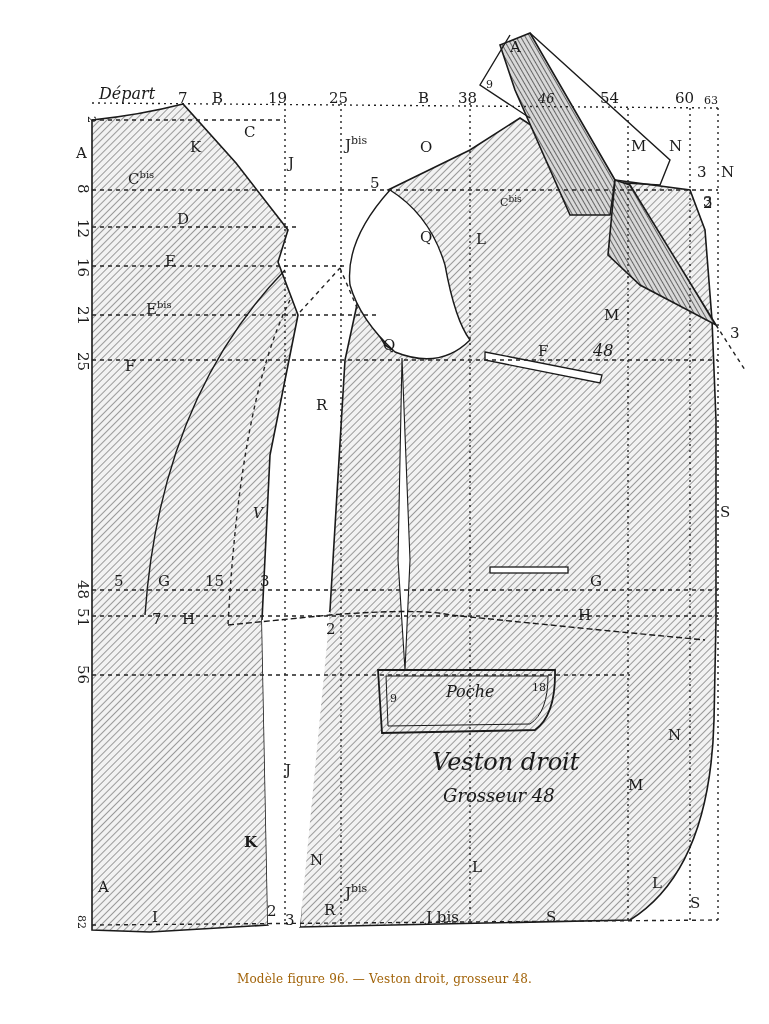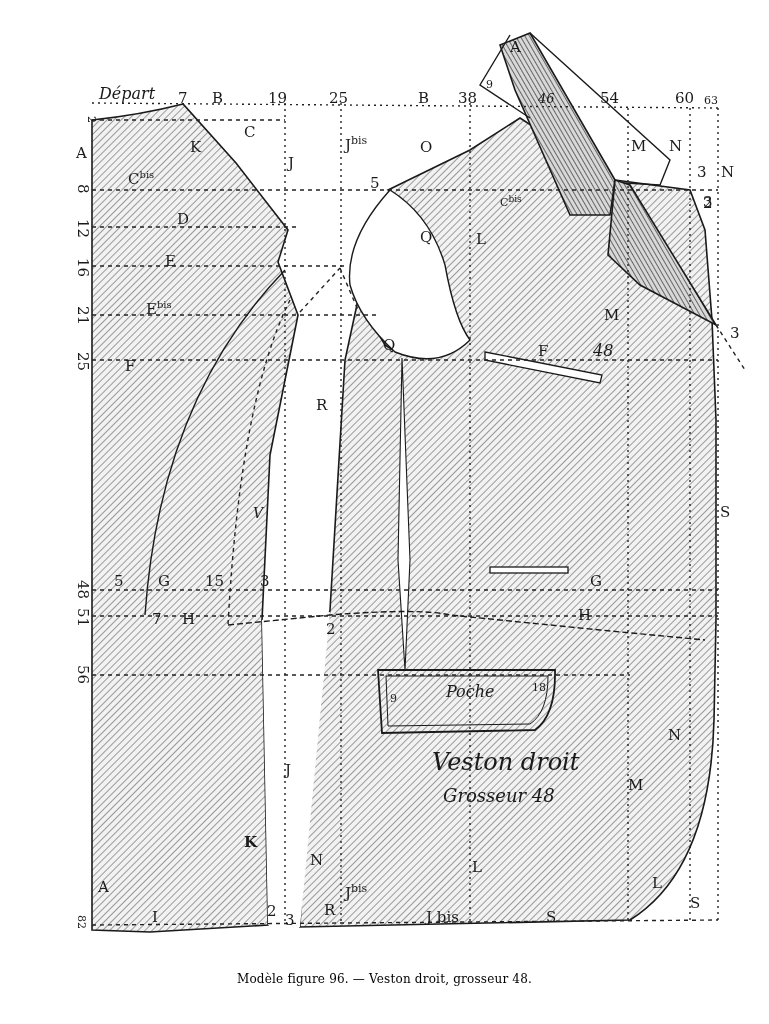--- a/index.html
+++ b/index.html
@@ -1,21 +1,21 @@
 <!DOCTYPE html>
 <html><head>
 <meta charset="utf-8">
 <style>
   html, body { margin:0; padding:0; background:#ffffff; }
   body { width:769px; height:1024px; position:relative; overflow:hidden; font-family:"DejaVu Serif", serif; }
   #figure { position:absolute; left:0; top:0; width:769px; height:1024px; }
   .lbl { font-family:"DejaVu Serif", serif; font-size:15px; fill:#1a1a1a; }
   .lbl-sm { font-family:"DejaVu Serif", serif; font-size:11px; fill:#1a1a1a; }
   .lbl-it { font-family:"DejaVu Serif", serif; font-style:italic; fill:#1a1a1a; }
-  .caption { position:absolute; left:0; width:769px; top:972px; text-align:center; font-family:"DejaVu Serif", serif; font-size:12px; color:#000000; letter-spacing:0.2px; }
+  .caption { position:absolute; left:0; width:769px; top:972px; text-align:center; font-family:"DejaVu Serif", serif; font-size:12px; color:#a16207; letter-spacing:0.2px; }
   .guide { stroke:#222; stroke-width:1.4; stroke-dasharray:4 4; fill:none; }
   .guide-dot { stroke:#222; stroke-width:1.4; stroke-dasharray:2 4; fill:none; }
   .outline { stroke:#1a1a1a; stroke-width:1.6; fill:url(#hatch); }
   .outline-dark { stroke:#1a1a1a; stroke-width:1.6; fill:url(#hatch2); }
   .line { stroke:#1a1a1a; stroke-width:1.4; fill:none; }
 </style>
 </head>
 <body>
 
 <svg id="figure" viewBox="0 0 769 1024" xmlns="http://www.w3.org/2000/svg">

